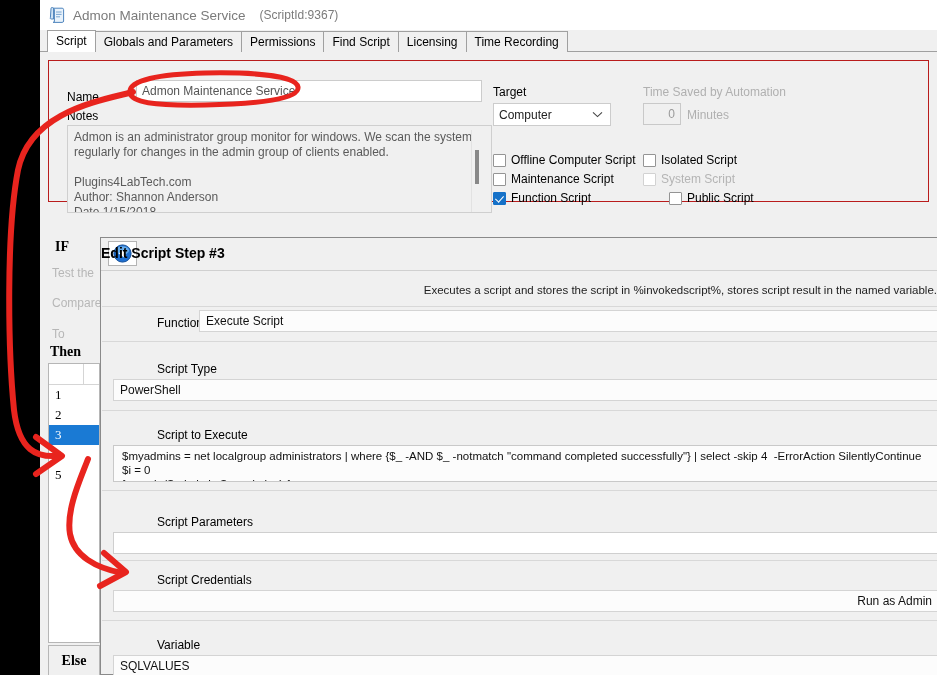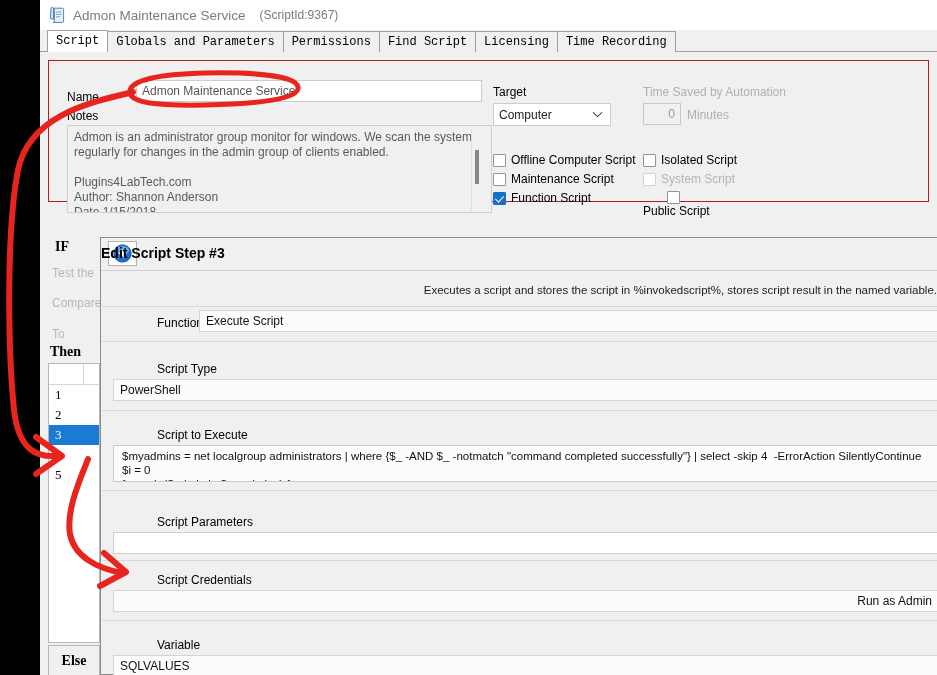--- a/index.html
+++ b/index.html
@@ -72,21 +72,20 @@
     font-size: 12px;
     color: #000;
     padding: 3px 8px 3px 8px;
     border: 1px solid #a0a0a0;
     border-bottom: none;
     background: #f0f0f0;
     margin-right: -1px;
     line-height: 14px;
     position: relative;
     top: 1px;
-    font-family: Liberation Mono, monospace;
   }
   .tab.active {
     background: #ffffff;
     z-index: 3;
     top: 1px;
     padding-bottom: 4px;
   }
   
   .form-panel {
     position: absolute;
@@ -438,21 +437,21 @@
       </div>
 
       <div class="cbrow" style="left:594px; top:92px;">
         <span class="cbox"></span>
         <span>Isolated Script</span>
       </div>
       <div class="cbrow dim" style="left:594px; top:111px;">
         <span class="cbox dimbox"></span>
         <span>System Script</span>
       </div>
-      <div class="cbrow" style="left:594px; top:130px;flex-direction:column;">
+      <div class="cbrow" style="left:620px; top:130px;">
         <span class="cbox"></span>
         <span>Public Script</span>
       </div>
     </div>
   </div>
 
   <div>
     <div class="flow-kw" style="position:absolute; left:55px; top:239px;">IF</div>
     <div class="flow-dim" style="position:absolute; left:52px; top:266px;">Test the</div>
     <div class="flow-dim" style="position:absolute; left:52px; top:296px;">Compare</div>

